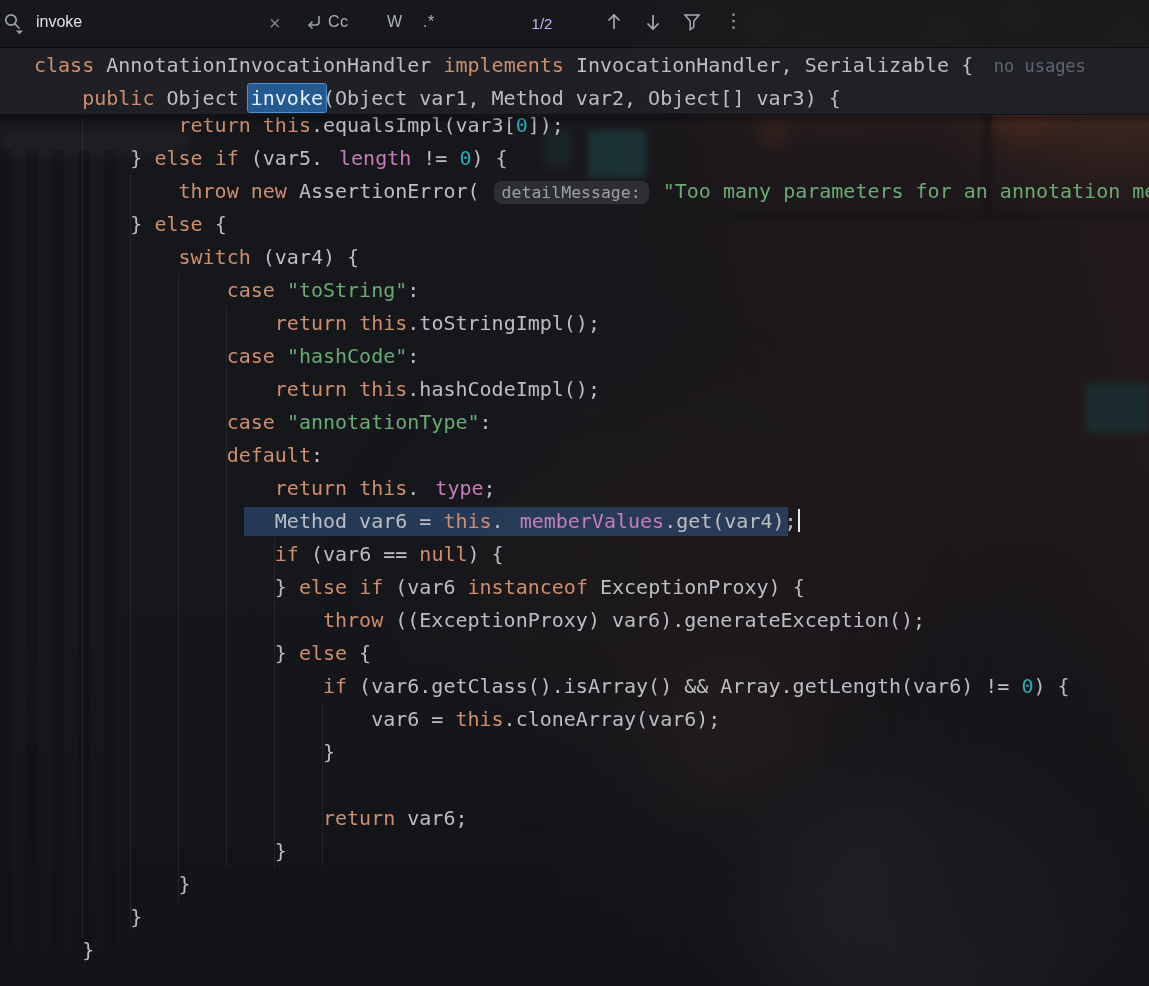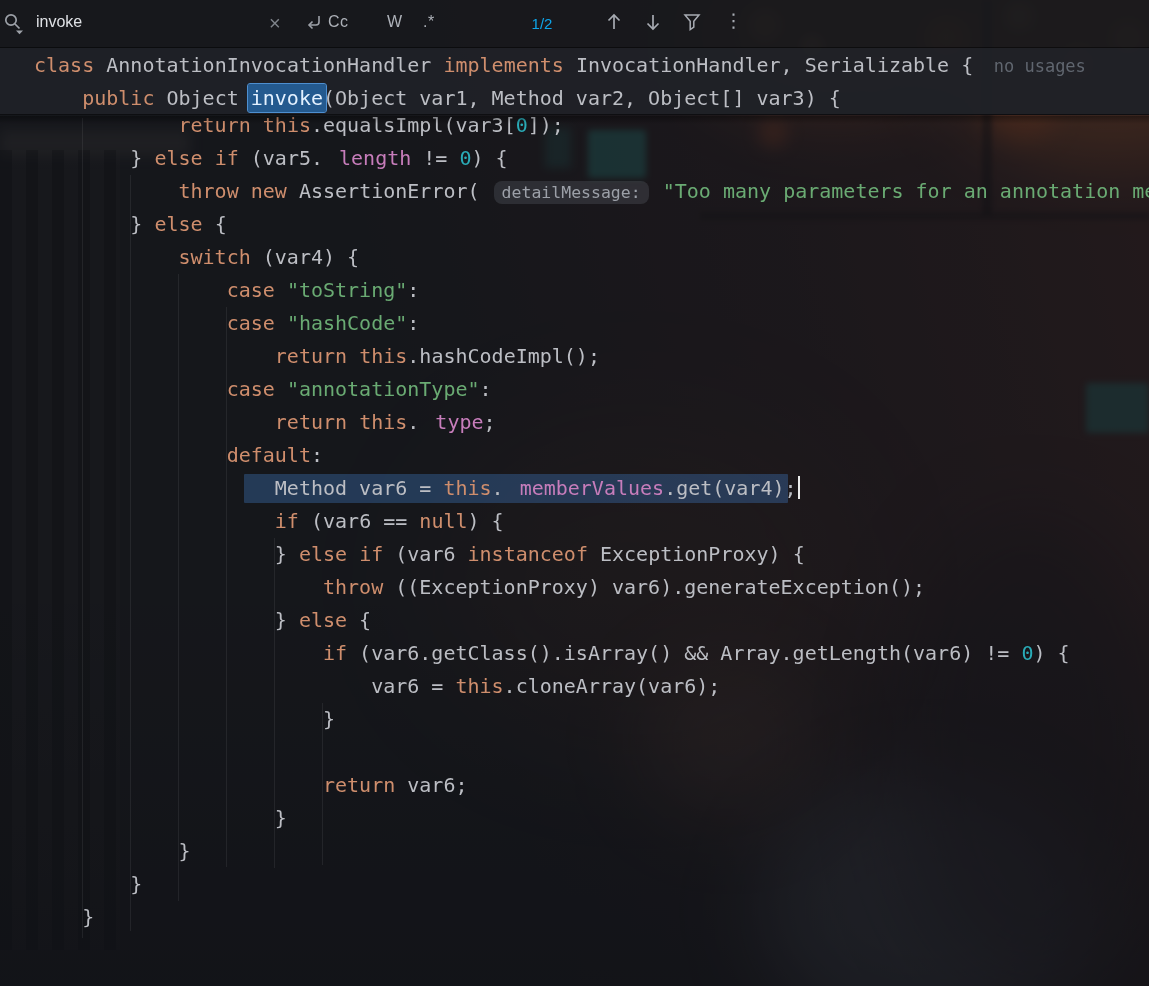--- a/index.html
+++ b/index.html
@@ -43,21 +43,21 @@
     background:rgba(31,33,38,.96); z-index:5; border-bottom:1px solid rgba(0,0,0,.55);
     padding-top:1px; }
   #sticky .code-line { height:33px; }
   #sticky-shadow { position:absolute; left:0; right:0; top:116px; height:8px; z-index:4;
     background:linear-gradient(to bottom, rgba(0,0,0,.35), rgba(0,0,0,0)); }
 
   
   #find-bar { position:absolute; left:0; right:0; top:0; height:48px;
     background:rgba(24,25,29,.88); z-index:6; border-bottom:1px solid rgba(0,0,0,.5); }
   #find-bar .abs { position:absolute; }
-  .fb-muted { color:#0ea5e9; font-size:15px; }
+  .fb-muted { color:#c4b5fd; font-size:15px; }
   #search-input { background:transparent; border:none; outline:none; color:#DFE1E5;
     font-size:16px; font-family:"Liberation Sans", sans-serif; width:200px; }
   .toggle-label { color:#AEB2B9; font-size:16px; letter-spacing:.5px; }
 </style>
 </head>
 <body>
 
 <div id="stage">
 
   <div class="bg">
@@ -95,25 +95,26 @@
     <div class="guide" style="left:226px;top:307px;height:560px"></div>
     <div class="guide" style="left:274px;top:538px;height:330px"></div>
     <div class="guide" style="left:322px;top:703px;height:162px"></div>
     <div id="code-lines">
         <div class="code-line"><span class="tk-p">            </span><span class="tk-k">return</span><span class="tk-p"> </span><span class="tk-k">this</span><span class="tk-p">.equalsImpl(var3[</span><span class="tk-n">0</span><span class="tk-p">]);</span></div>
         <div class="code-line"><span class="tk-p">        } </span><span class="tk-k">else</span><span class="tk-p"> </span><span class="tk-k">if</span><span class="tk-p"> (var5.</span><span class="tk-f">length</span><span class="tk-p"> != </span><span class="tk-n">0</span><span class="tk-p">) {</span></div>
         <div class="code-line"><span class="tk-p">            </span><span class="tk-k">throw</span><span class="tk-p"> </span><span class="tk-k">new</span><span class="tk-p"> AssertionError( </span><span class="tk-inlay">detailMessage:</span><span class="tk-p"> </span><span class="tk-s">"Too many parameters for an annotation metho</span></div>
         <div class="code-line"><span class="tk-p">        } </span><span class="tk-k">else</span><span class="tk-p"> {</span></div>
         <div class="code-line"><span class="tk-p">            </span><span class="tk-k">switch</span><span class="tk-p"> (var4) {</span></div>
         <div class="code-line"><span class="tk-p">                </span><span class="tk-k">case</span><span class="tk-p"> </span><span class="tk-s">"toString"</span><span class="tk-p">:</span></div>
+        <div class="code-line"><span class="tk-p">                    </span><span class="tk-k">return</span><span class="tk-p"> </span><span class="tk-k">this</span><span class="tk-p">.toStringImpl();</span></div>
         <div class="code-line"><span class="tk-p">                </span><span class="tk-k">case</span><span class="tk-p"> </span><span class="tk-s">"hashCode"</span><span class="tk-p">:</span></div>
         <div class="code-line"><span class="tk-p">                    </span><span class="tk-k">return</span><span class="tk-p"> </span><span class="tk-k">this</span><span class="tk-p">.hashCodeImpl();</span></div>
         <div class="code-line"><span class="tk-p">                </span><span class="tk-k">case</span><span class="tk-p"> </span><span class="tk-s">"annotationType"</span><span class="tk-p">:</span></div>
+        <div class="code-line"><span class="tk-p">                </span><span class="tk-k">default</span><span class="tk-p">:</span></div>
         <div class="code-line"><span class="tk-p">                    </span><span class="tk-k">return</span><span class="tk-p"> </span><span class="tk-k">this</span><span class="tk-p">.</span><span class="tk-f">type</span><span class="tk-p">;</span></div>
-        <div class="code-line"><span class="tk-p">                </span><span class="tk-k">default</span><span class="tk-p">:</span></div>
         <div class="code-line"><div class="sel-bar"></div><span class="tk-p">                    Method var6 = </span><span class="tk-k">this</span><span class="tk-p">.</span><span class="tk-f">memberValues</span><span class="tk-p">.get(var4);</span><span class="caret"></span></div>
         <div class="code-line"><span class="tk-p">                    </span><span class="tk-k">if</span><span class="tk-p"> (var6 == </span><span class="tk-k">null</span><span class="tk-p">) {</span></div>
         <div class="code-line"><span class="tk-p">                    } </span><span class="tk-k">else</span><span class="tk-p"> </span><span class="tk-k">if</span><span class="tk-p"> (var6 </span><span class="tk-k">instanceof</span><span class="tk-p"> ExceptionProxy) {</span></div>
         <div class="code-line"><span class="tk-p">                        </span><span class="tk-k">throw</span><span class="tk-p"> ((ExceptionProxy) var6).generateException();</span></div>
         <div class="code-line"><span class="tk-p">                    } </span><span class="tk-k">else</span><span class="tk-p"> {</span></div>
         <div class="code-line"><span class="tk-p">                        </span><span class="tk-k">if</span><span class="tk-p"> (var6.getClass().isArray() &amp;&amp; Array.</span><span class="tk-it">getLength</span><span class="tk-p">(var6) != </span><span class="tk-n">0</span><span class="tk-p">) {</span></div>
         <div class="code-line"><span class="tk-p">                            var6 = </span><span class="tk-k">this</span><span class="tk-p">.cloneArray(var6);</span></div>
         <div class="code-line"><span class="tk-p">                        }</span></div>
         <div class="code-line"><span class="tk-p"></span></div>
         <div class="code-line"><span class="tk-p">                        </span><span class="tk-k">return</span><span class="tk-p"> var6;</span></div>

